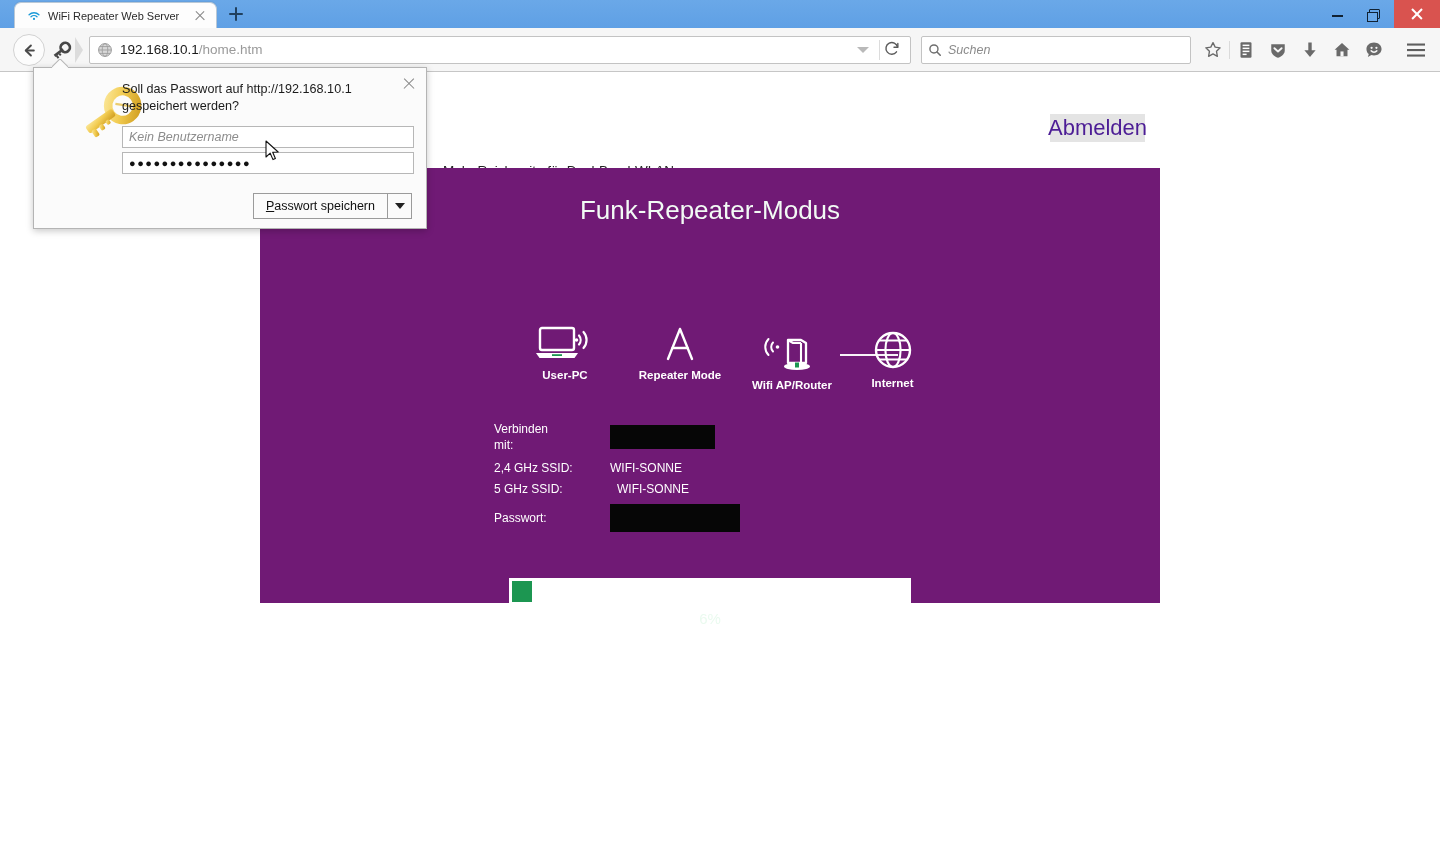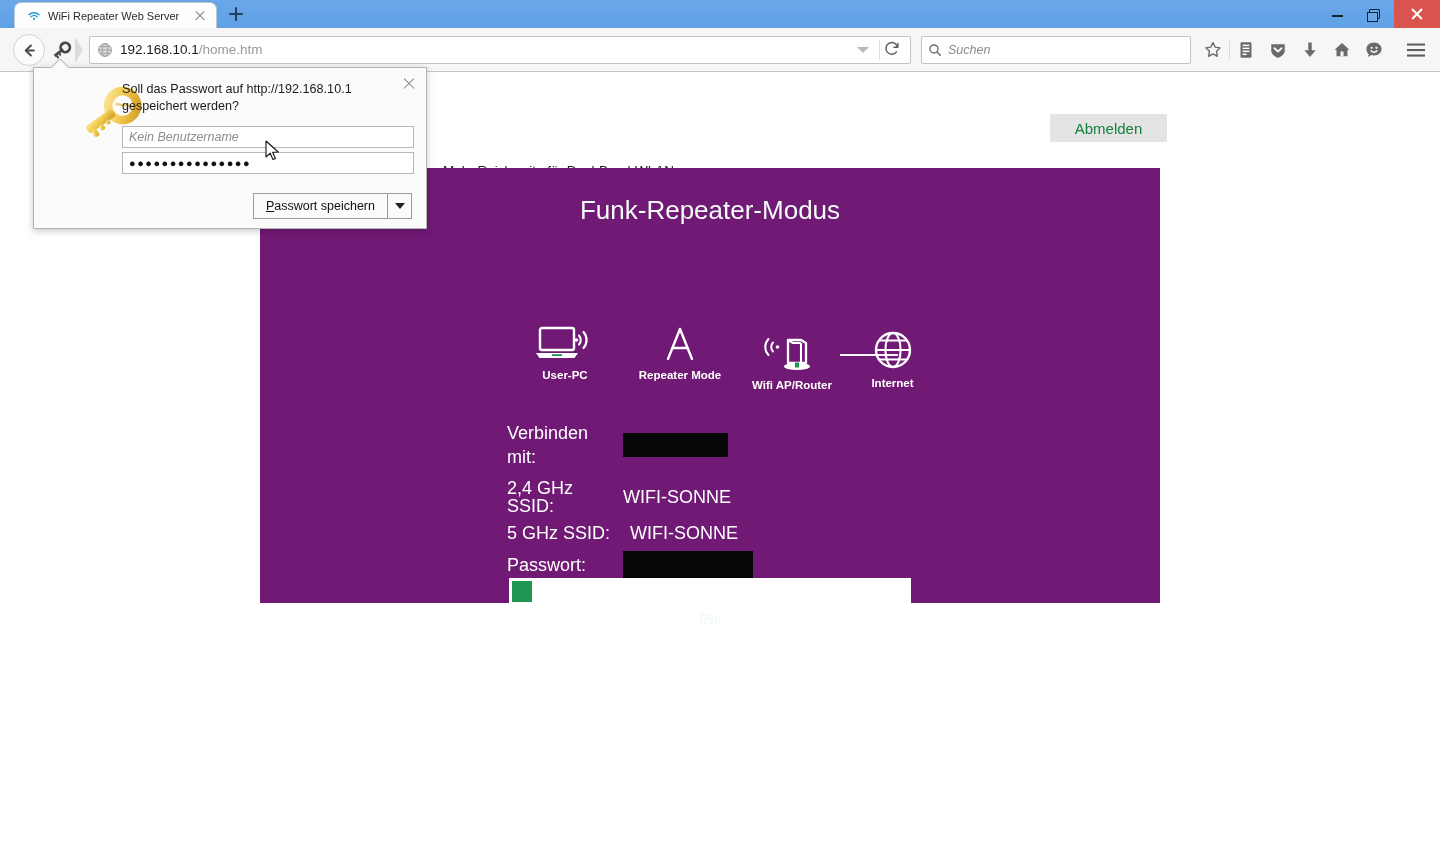--- a/index.html
+++ b/index.html
@@ -122,22 +122,22 @@
     white-space:nowrap;
   }
   .tagline {
     position:absolute; left:183px; top:68px; font-size:13.5px; color:#222;
     white-space:nowrap;
   }
   .header-rule {
     position:absolute; left:488px; top:75px; width:412px; height:2px; background:#3a3f45;
   }
   .logout-btn {
-    position:absolute; left:790px; top:19px; width:117px; height:28px;
-    background:#e4e4e4; color:#15803d; font-size:15px;
+    position:absolute; left:790px; top:19px; width:95px; height:28px;
+    background:#e4e4e4; color:#4c1d95; font-size:22px;
     display:flex; align-items:center; justify-content:center; border:none;
   }
 
   .green-panel {
     position:absolute; left:260px; top:95px; width:900px; height:435px;
     background:#701a75; color:#ffffff;
   }
   .panel-title {
     text-align:center; font-size:26px; color:#f2fbf5; padding-top:27px; font-weight:normal;
   }
@@ -147,21 +147,21 @@
   .node .ico { height:40px; display:flex; align-items:flex-end; justify-content:center; }
   .node .lbl { font-size:11.5px; font-weight:bold; color:#fff; margin-top:6px; white-space:nowrap; }
   .node-pc { left:0; top:0; width:110px; }
   .node-mode { left:110px; top:0; width:120px; }
   .node-ap { left:222px; top:10px; width:120px; }
   .node-net { left:330px; top:8px; width:105px; }
   .link-line {
     position:absolute; left:580px; top:186px; width:58px; height:2px; background:#ffffff; opacity:.95;
   }
 
-  .info { position:absolute; left:247px; top:253px; font-size:18px; line-height:1; }
+  .info { position:absolute; left:234px; top:253px; font-size:12px; line-height:1; }
   .info-row { display:flex; align-items:center; margin-bottom:9px; }
   .info-row .k { width:116px; color:#ffffff; }
   .info-row .v { color:#ffffff; }
   .redact { background:#060606; display:inline-block; }
   .redact.connect { width:105px; height:24px; }
   .redact.pass { width:130px; height:28px; }
   .k-wrap { width:116px; line-height:1.35; }
 
   .progress-wrap { position:absolute; left:249px; top:410px; width:402px; }
   .progress-track {

